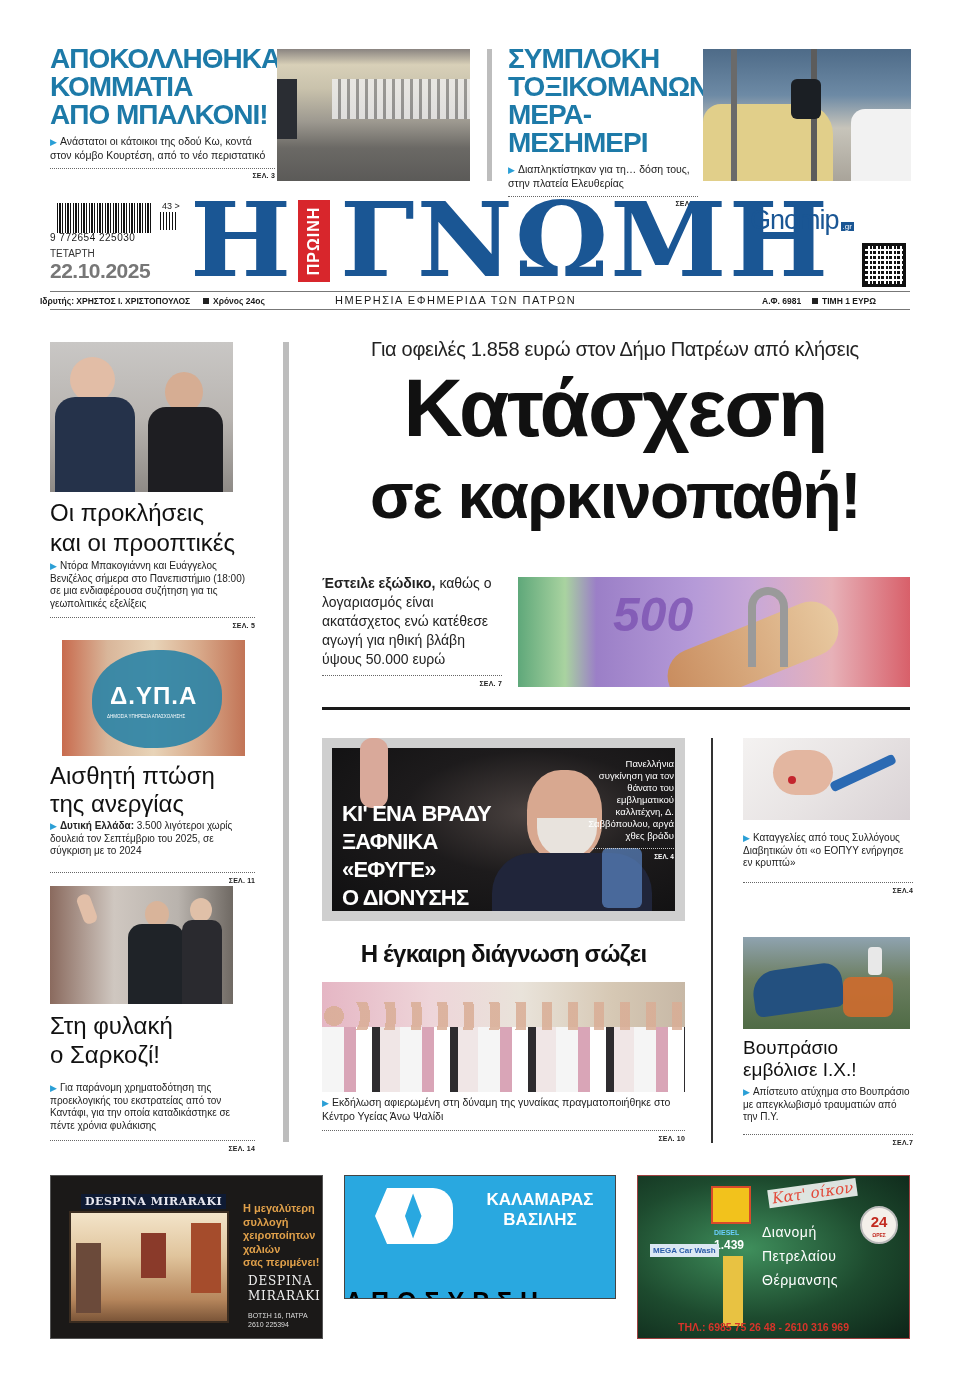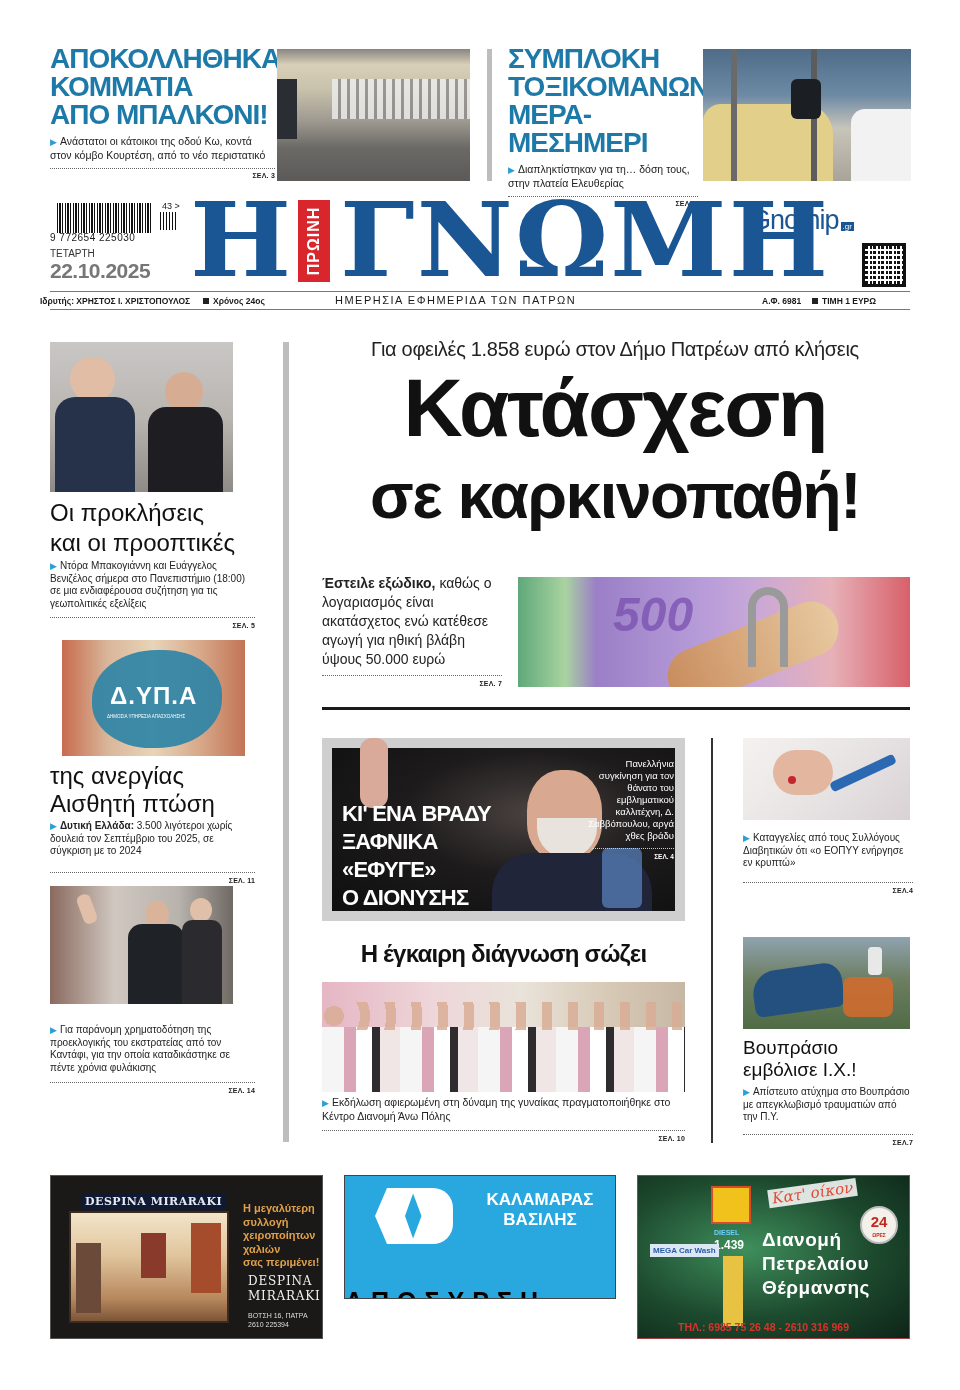--- a/index.html
+++ b/index.html
@@ -107,38 +107,42 @@
   <div class="page-ref" style="margin-top:4px;">ΣΕΛ. 5</div>
 </div>
 
 <div class="abs photo" style="left:62px;top:640px;width:183px;height:116px;background:linear-gradient(90deg,#c86b4e 0%,#d9b69a 25%,#e8d4b8 50%,#d8a98a 75%,#c27456 100%);">
   <div style="position:absolute;left:30px;top:10px;width:130px;height:98px;background:#2f84a6;border-radius:50% 45% 50% 45%;opacity:.92;"></div>
   <div style="position:absolute;left:48px;top:42px;color:#fff;font-size:24px;font-weight:bold;letter-spacing:1px;">Δ.ΥΠ.Α</div>
   <div style="position:absolute;left:45px;top:74px;color:#fff;font-size:4.5px;">ΔΗΜΟΣΙΑ ΥΠΗΡΕΣΙΑ ΑΠΑΣΧΟΛΗΣΗΣ</div>
 </div>
 <div class="abs" style="left:50px;top:762px;width:205px;">
   <div style="font-size:24px;line-height:28px;color:#111;">
+    <div>Αισθητή πτώση</div>
     <div>της ανεργίας</div>
-    <div>Αισθητή πτώση</div>
   </div>
   <div class="sub" style="font-size:10px;line-height:12.5px;margin-top:2px;">
     <span class="bullet">▶</span><b>Δυτική Ελλάδα:</b><span> 3.500 λιγότεροι χωρίς δουλειά τον Σεπτέμβριο του 2025, σε σύγκριση με το 2024</span>
   </div>
   <div class="dots" style="margin-top:14px;"></div>
   <div class="page-ref" style="margin-top:4px;">ΣΕΛ. 11</div>
 </div>
 
 <div class="abs photo" style="left:50px;top:886px;width:183px;height:118px;background:linear-gradient(90deg,#8a6a5e 0%,#cfc7c0 35%,#b9b3ad 70%,#6f6963 100%);">
   <div style="position:absolute;left:30px;top:8px;width:14px;height:30px;background:#e2bfa8;border-radius:6px;transform:rotate(-20deg);"></div>
   <div style="position:absolute;left:95px;top:15px;width:24px;height:26px;background:#d9b49a;border-radius:50%;"></div>
   <div style="position:absolute;left:78px;top:38px;width:56px;height:80px;background:#1f2328;border-radius:14px 14px 0 0;"></div>
   <div style="position:absolute;left:140px;top:12px;width:22px;height:24px;background:#e0c0a8;border-radius:50%;"></div>
   <div style="position:absolute;left:132px;top:34px;width:40px;height:84px;background:#2a2a2f;border-radius:10px 10px 0 0;"></div>
 </div>
 <div class="abs" style="left:50px;top:1011px;width:205px;">
+  <div style="font-size:24px;line-height:29px;color:#111;">
+    <div>Στη φυλακή</div>
+    <div>ο Σαρκοζί!</div>
+  </div>
   <div class="sub" style="font-size:10px;line-height:12.5px;margin-top:13px;">
     <span class="bullet">▶</span><span>Για παράνομη χρηματοδότηση της προεκλογικής του εκστρατείας από τον Καντάφι, για την οποία καταδικάστηκε σε πέντε χρόνια φυλάκισης</span>
   </div>
   <div class="dots" style="margin-top:8px;"></div>
   <div class="page-ref" style="margin-top:4px;">ΣΕΛ. 14</div>
 </div>
 
 <div class="abs grey-bar" style="left:283px;top:342px;width:6px;height:800px;"></div>
 
 <div class="abs" style="left:320px;top:338px;width:590px;text-align:center;font-size:20px;color:#222;letter-spacing:-.3px;">Για οφειλές 1.858 ευρώ στον Δήμο Πατρέων από κλήσεις</div>
@@ -179,21 +183,21 @@
   <div style="position:absolute;left:270px;top:115px;width:82px;text-align:right;color:#fff;font-size:6.5px;font-weight:bold;">ΣΕΛ. 4</div>
 </div>
 
 <div class="abs" style="left:322px;top:940px;width:363px;text-align:center;font-size:24px;font-weight:bold;color:#111;letter-spacing:-.8px;">Η έγκαιρη διάγνωση σώζει</div>
 <div class="abs photo" style="left:322px;top:982px;width:363px;height:110px;background:linear-gradient(90deg,#e5b6c4 0%,#eed5d9 30%,#e9e3da 55%,#d6c8b4 80%,#c7b8a6 100%);">
   <div style="position:absolute;left:0;bottom:0;width:363px;height:65px;background:repeating-linear-gradient(90deg,#f5f5f5 0 22px,#d9a5b7 22px 34px,#ffffff 34px 50px,#2e2c2f 50px 58px,#f0e6e6 58px 78px);"></div>
   <div style="position:absolute;left:0;top:20px;width:363px;height:28px;background:repeating-radial-gradient(circle at 12px 14px,#d9ad95 0 10px,transparent 10px 26px);opacity:.85;"></div>
 </div>
 <div class="abs" style="left:322px;top:1096px;width:363px;">
   <div class="sub" style="font-size:10.5px;line-height:12.5px;">
-    <span class="bullet">▶</span><span>Εκδήλωση αφιερωμένη στη δύναμη της γυναίκας πραγματοποιήθηκε στο Κέντρο Διανομή Άνω Πόλης</span>
+    <span class="bullet">▶</span><span>Εκδήλωση αφιερωμένη στη δύναμη της γυναίκας πραγματοποιήθηκε στο Κέντρο Υγείας Άνω Ψαλίδι</span>
   </div>
   <div class="dots" style="margin-top:8px;"></div>
   <div class="page-ref" style="margin-top:4px;">ΣΕΛ. 10</div>
 </div>
 
 <div class="abs" style="left:711px;top:738px;width:2px;height:405px;background:#333;"></div>
 
 <div class="abs photo" style="left:743px;top:738px;width:167px;height:82px;background:linear-gradient(135deg,#f4f2f1 0%,#e8e4e4 50%,#d9d2d5 100%);">
   <div style="position:absolute;left:30px;top:12px;width:60px;height:45px;background:#e3b6a0;border-radius:24px;"></div>
   <div style="position:absolute;left:85px;top:30px;width:70px;height:10px;background:#2b6ab3;transform:rotate(-25deg);border-radius:4px;"></div>
@@ -272,19 +276,19 @@
   <div style="position:absolute;left:73px;top:10px;width:40px;height:38px;background:#f2c21c;border:2px solid #d84a2a;"></div>
   <div style="position:absolute;left:76px;top:53px;color:#6ad0ff;font-size:7px;font-weight:bold;">DIESEL</div>
   <div style="position:absolute;left:76px;top:62px;color:#fff;font-size:12px;font-weight:bold;">1.439</div>
   <div style="position:absolute;left:85px;top:80px;width:20px;height:70px;background:#e8c242;"></div>
   <div style="position:absolute;left:12px;top:68px;background:#dbe8f3;color:#2a5ba8;font-size:8px;font-weight:bold;padding:2px 3px;">MEGA Car Wash</div>
   <div style="position:absolute;left:130px;top:8px;color:#e24a3a;font-size:15px;font-style:italic;font-family:'DejaVu Serif',serif;transform:rotate(-8deg);background:rgba(255,255,255,.85);padding:0 4px;">Κατ' οίκον</div>
   <div style="position:absolute;left:222px;top:30px;width:38px;height:38px;border-radius:50%;background:#f4f0ea;border:2px solid #bbb;text-align:center;">
     <div style="color:#c22a20;font-size:15px;font-weight:bold;line-height:20px;margin-top:4px;">24</div>
     <div style="color:#c22a20;font-size:5px;font-weight:bold;">ΩΡΕΣ</div>
   </div>
-  <div style="position:absolute;left:124px;top:52px;color:#fff;font-size:19px;line-height:24px;font-weight:bold;letter-spacing:.5px;">
+  <div style="position:absolute;left:124px;top:44px;color:#fff;font-size:14px;line-height:24px;font-weight:normal;letter-spacing:.5px;">
     <div>Διανομή</div>
     <div>Πετρελαίου</div>
     <div>Θέρμανσης</div>
   </div>
   <div style="position:absolute;left:40px;top:145px;color:#d8342a;font-size:10.5px;font-weight:bold;white-space:nowrap;">ΤΗΛ.: 6985 75 26 48 - 2610 316 969</div>
 </div>
 
 </body></html>

